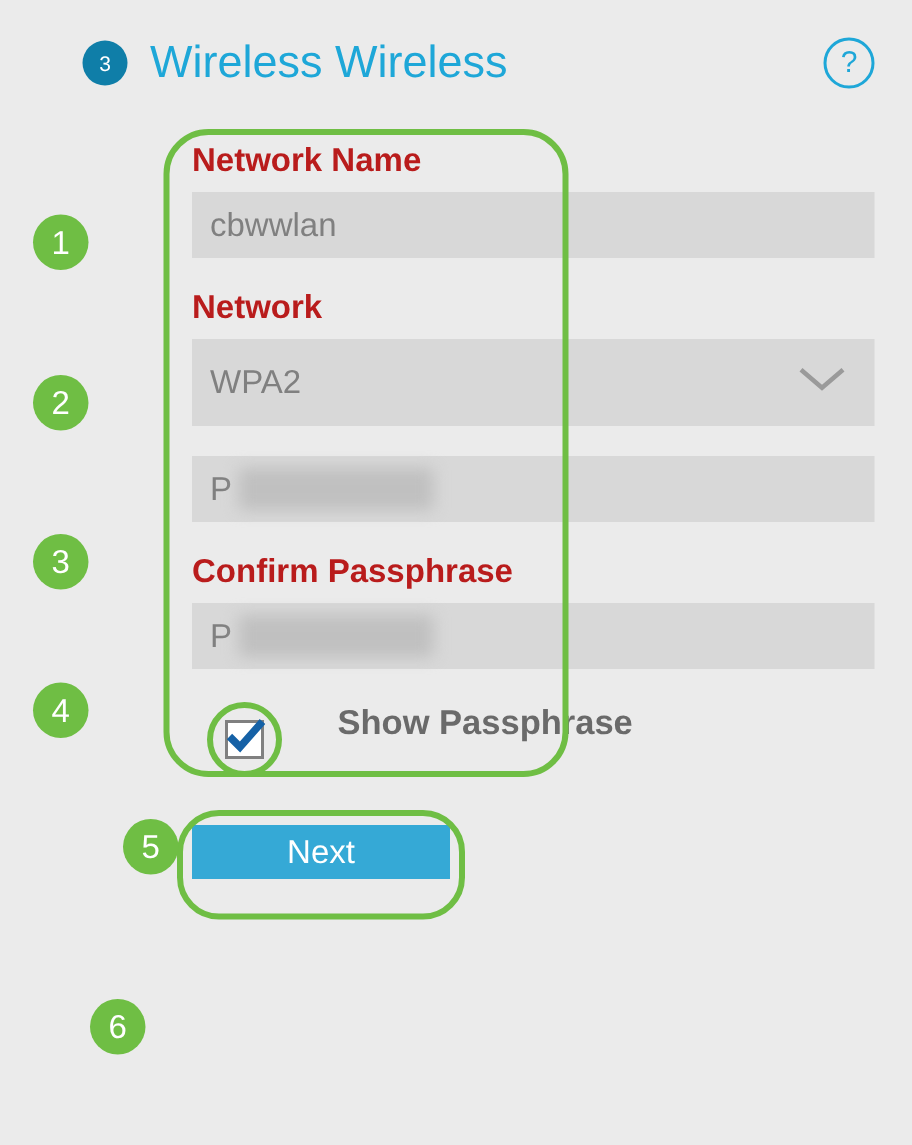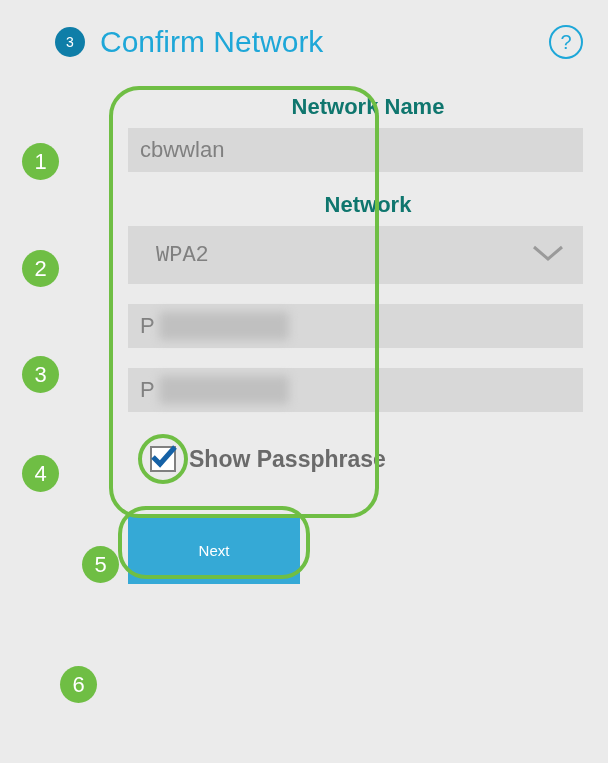--- a/index.html
+++ b/index.html
@@ -65,50 +65,48 @@
       border-radius: 30px;
       pointer-events: none;
       z-index: 5;
     }
     .field {
       margin-bottom: 20px;
     }
     .field-label {
       font-size: 22px;
       font-weight: bold;
-      color: #0f766e;
+      color: #b91c1c;
       margin-bottom: 8px;
       display: block;
-      text-align: center;
     }
     .field-input {
       width: 455px;
       height: 44px;
       background: #d8d8d8;
       border: none;
       padding: 16px 12px;
       font-size: 22px;
       color: #808080;
       outline: none;
     }
     .select-wrap {
       position: relative;
       width: 455px;
     }
     .select-input {
       width: 455px;
       height: 58px;
       background: #d8d8d8;
       border: none;
-      padding: 0 28px;
+      padding: 0 12px;
       font-size: 22px;
       color: #808080;
       outline: none;
       cursor: pointer;
-      font-family: Liberation Mono, monospace;
     }
     .select-chevron {
       position: absolute;
       right: 18px;
       top: 50%;
       transform: translateY(-50%);
       pointer-events: none;
     }
     .pass-input {
       width: 455px;
@@ -125,23 +123,23 @@
       display: inline-block;
       width: 130px;
       height: 28px;
       background: #c0c0c0;
       filter: blur(5px);
       margin-left: 4px;
       border-radius: 2px;
     }
     .show-pass-row {
       display: flex;
-      align-items: center;
       padding-left: 10px;
       margin-top: 22px;
+      gap: 36px;
     }
     .cb-highlight {
       width: 50px;
       height: 50px;
       border: 4px solid #6fbe44;
       border-radius: 50%;
       display: flex;
       align-items: center;
       justify-content: center;
       margin-right: 1px;
@@ -169,25 +167,25 @@
       top: -10px;
       width: 192px;
       height: 73px;
       border: 4px solid #6fbe44;
       border-radius: 28px;
       pointer-events: none;
       z-index: 5;
     }
     .next-btn {
       width: 172px;
-      height: 68px;
+      height: 36px;
       background: #35a9d6;
       border: none;
       color: #fff;
-      font-size: 15px;
+      font-size: 22px;
       cursor: pointer;
     }
     .callout {
       position: absolute;
       width: 37px;
       height: 37px;
       background: #6fbe44;
       border-radius: 50%;
       display: flex;
       align-items: center;
@@ -198,21 +196,21 @@
       z-index: 10;
     }
   </style>
 </head>
 <body>
 
 <div class="header">
   <div class="step-circle">
     <span>3</span>
   </div>
-  <div class="page-title">Confirm Network</div>
+  <div class="page-title">Wireless Wireless</div>
   <button class="help-btn">
     <span>?</span>
   </button>
 </div>
 
 <div class="form-area">
 
   <div class="group-highlight"></div>
 
   <div class="field">
@@ -233,20 +231,21 @@
   </div>
 
   <div class="field">
     <div class="pass-input">
       <span>P</span>
       <span class="blur-mask"></span>
     </div>
   </div>
 
   <div class="field">
+    <label class="field-label">Confirm Passphrase</label>
     <div class="pass-input">
       <span>P</span>
       <span class="blur-mask"></span>
     </div>
   </div>
 
   <div class="show-pass-row">
     <div class="cb-highlight">
       <div class="cb-box">
         <svg width="28" height="28" viewBox="0 0 28 28" style="position:absolute;left:-3px;top:-5px">

